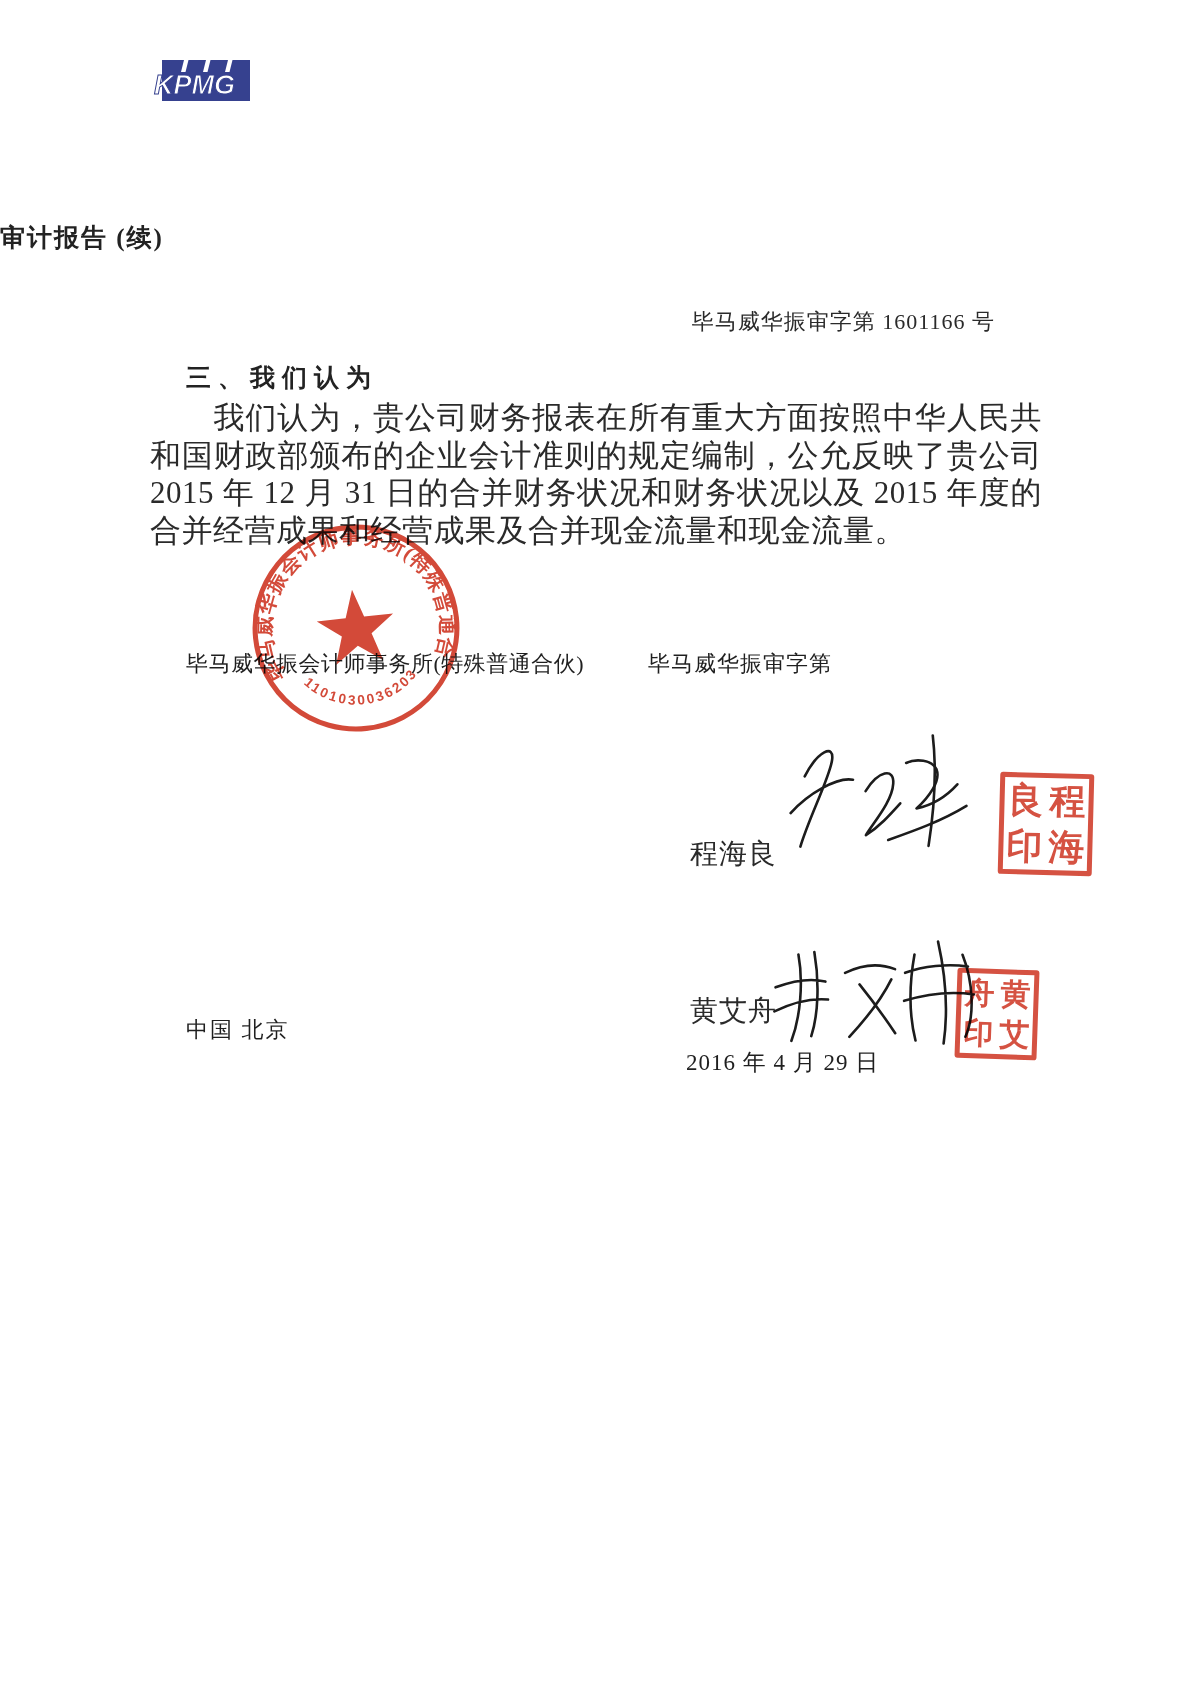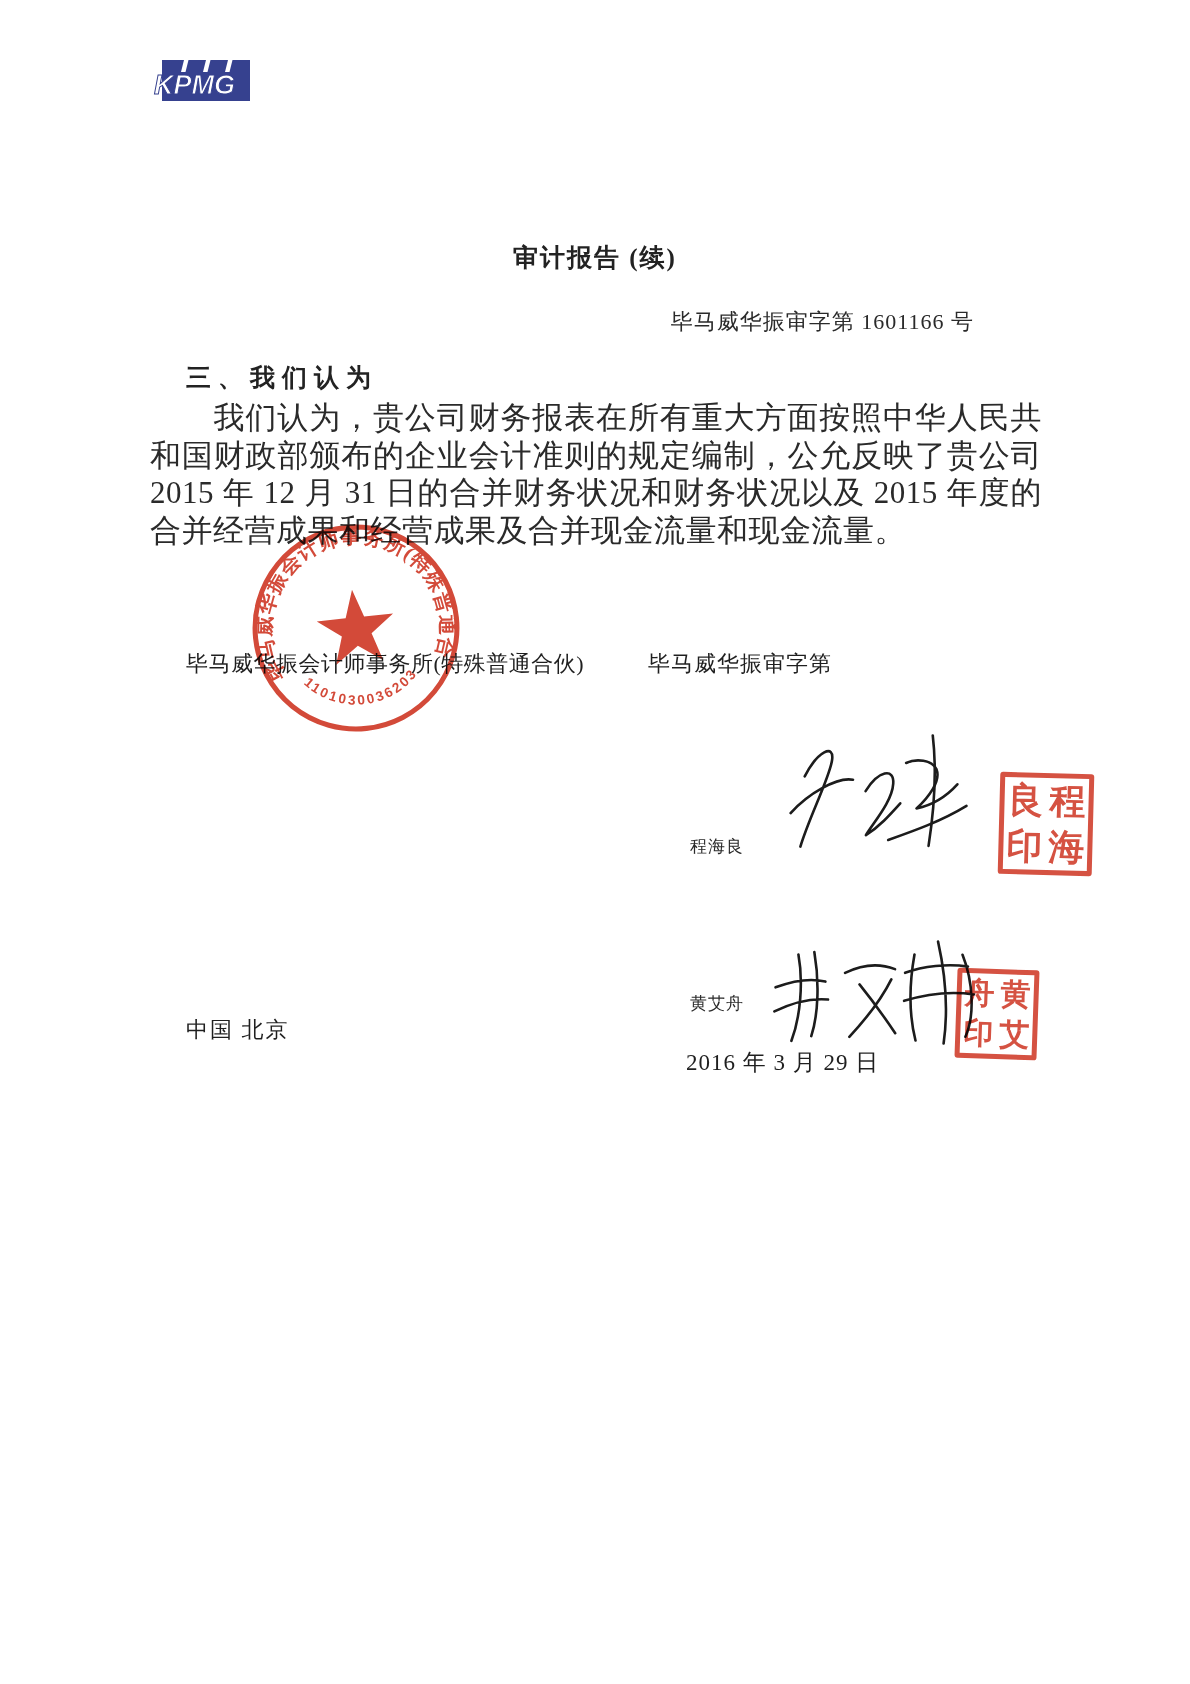--- a/index.html
+++ b/index.html
@@ -15,27 +15,26 @@
     color: #1f1f1f;
     overflow: hidden;
   }
   .abs { position: absolute; }
 
   
   .kpmg-logo { left: 148px; top: 60px; width: 104px; height: 46px; }
 
   
   .doc-title {
-    top: 241px; left: 0; width: 1190px;
-    text-align: center;
+    top: 221px; left: 0; width: 1190px;
     font-size: 25px; font-weight: 600; letter-spacing: 2px;
     color: #222;
   }
   .ref-line {
-    top: 307px; right: 216px;
+    top: 307px; right: 195px;
     font-size: 22px; letter-spacing: 1px; color: #2a2a2a; text-align: right;
   }
   .section-heading {
     top: 361px; left: 186px;
     font-size: 25px; font-weight: 600; letter-spacing: 7px; color: #222;
   }
   .opinion {
     top: 399px; left: 150px; width: 892px;
     font-size: 31px; line-height: 37.5px;
     text-align: justify; text-indent: 2.05em; letter-spacing: 0.5px;
@@ -53,21 +52,21 @@
     transform: rotate(-6deg);
     mix-blend-mode: multiply;
     opacity: 0.92;
   }
 
   
   .sig-svg { mix-blend-mode: multiply; }
   .sig1 { left: 768px; top: 731px; transform: rotate(-3deg); }
   .sig2 { left: 764px; top: 934px; transform: rotate(-2deg); }
 
-  .signer-label { font-size: 17px; letter-spacing: 1px; color: #2a2a2a; }
+  .signer-label { font-size: 28px; letter-spacing: 1px; color: #2a2a2a; }
   .label1 { left: 690px; top: 835px; }
   .label2 { left: 690px; top: 992px; text-align: center; }
   .location-line { left: 186px; top: 992px; font-size: 22px; letter-spacing: 2px; margin-top: 23px; }
   .date-line { left: 686px; top: 1047px; font-size: 23px; letter-spacing: 1px; }
 
   
   .square-seal {
     display: grid;
     grid-template-columns: 1fr 1fr;
     border: 5px solid #cf3a28;
@@ -161,13 +160,13 @@
     </g>
   </svg>
 </div>
 <div class="abs square-seal seal2">
   <span>舟</span>
   <span>黄</span>
   <span>印</span>
   <span>艾</span>
 </div>
 
-<div class="abs date-line">2016 年 3 月 29 日</div>
+<div class="abs date-line">2016 年 4 月 29 日</div>
 
 </body></html>

